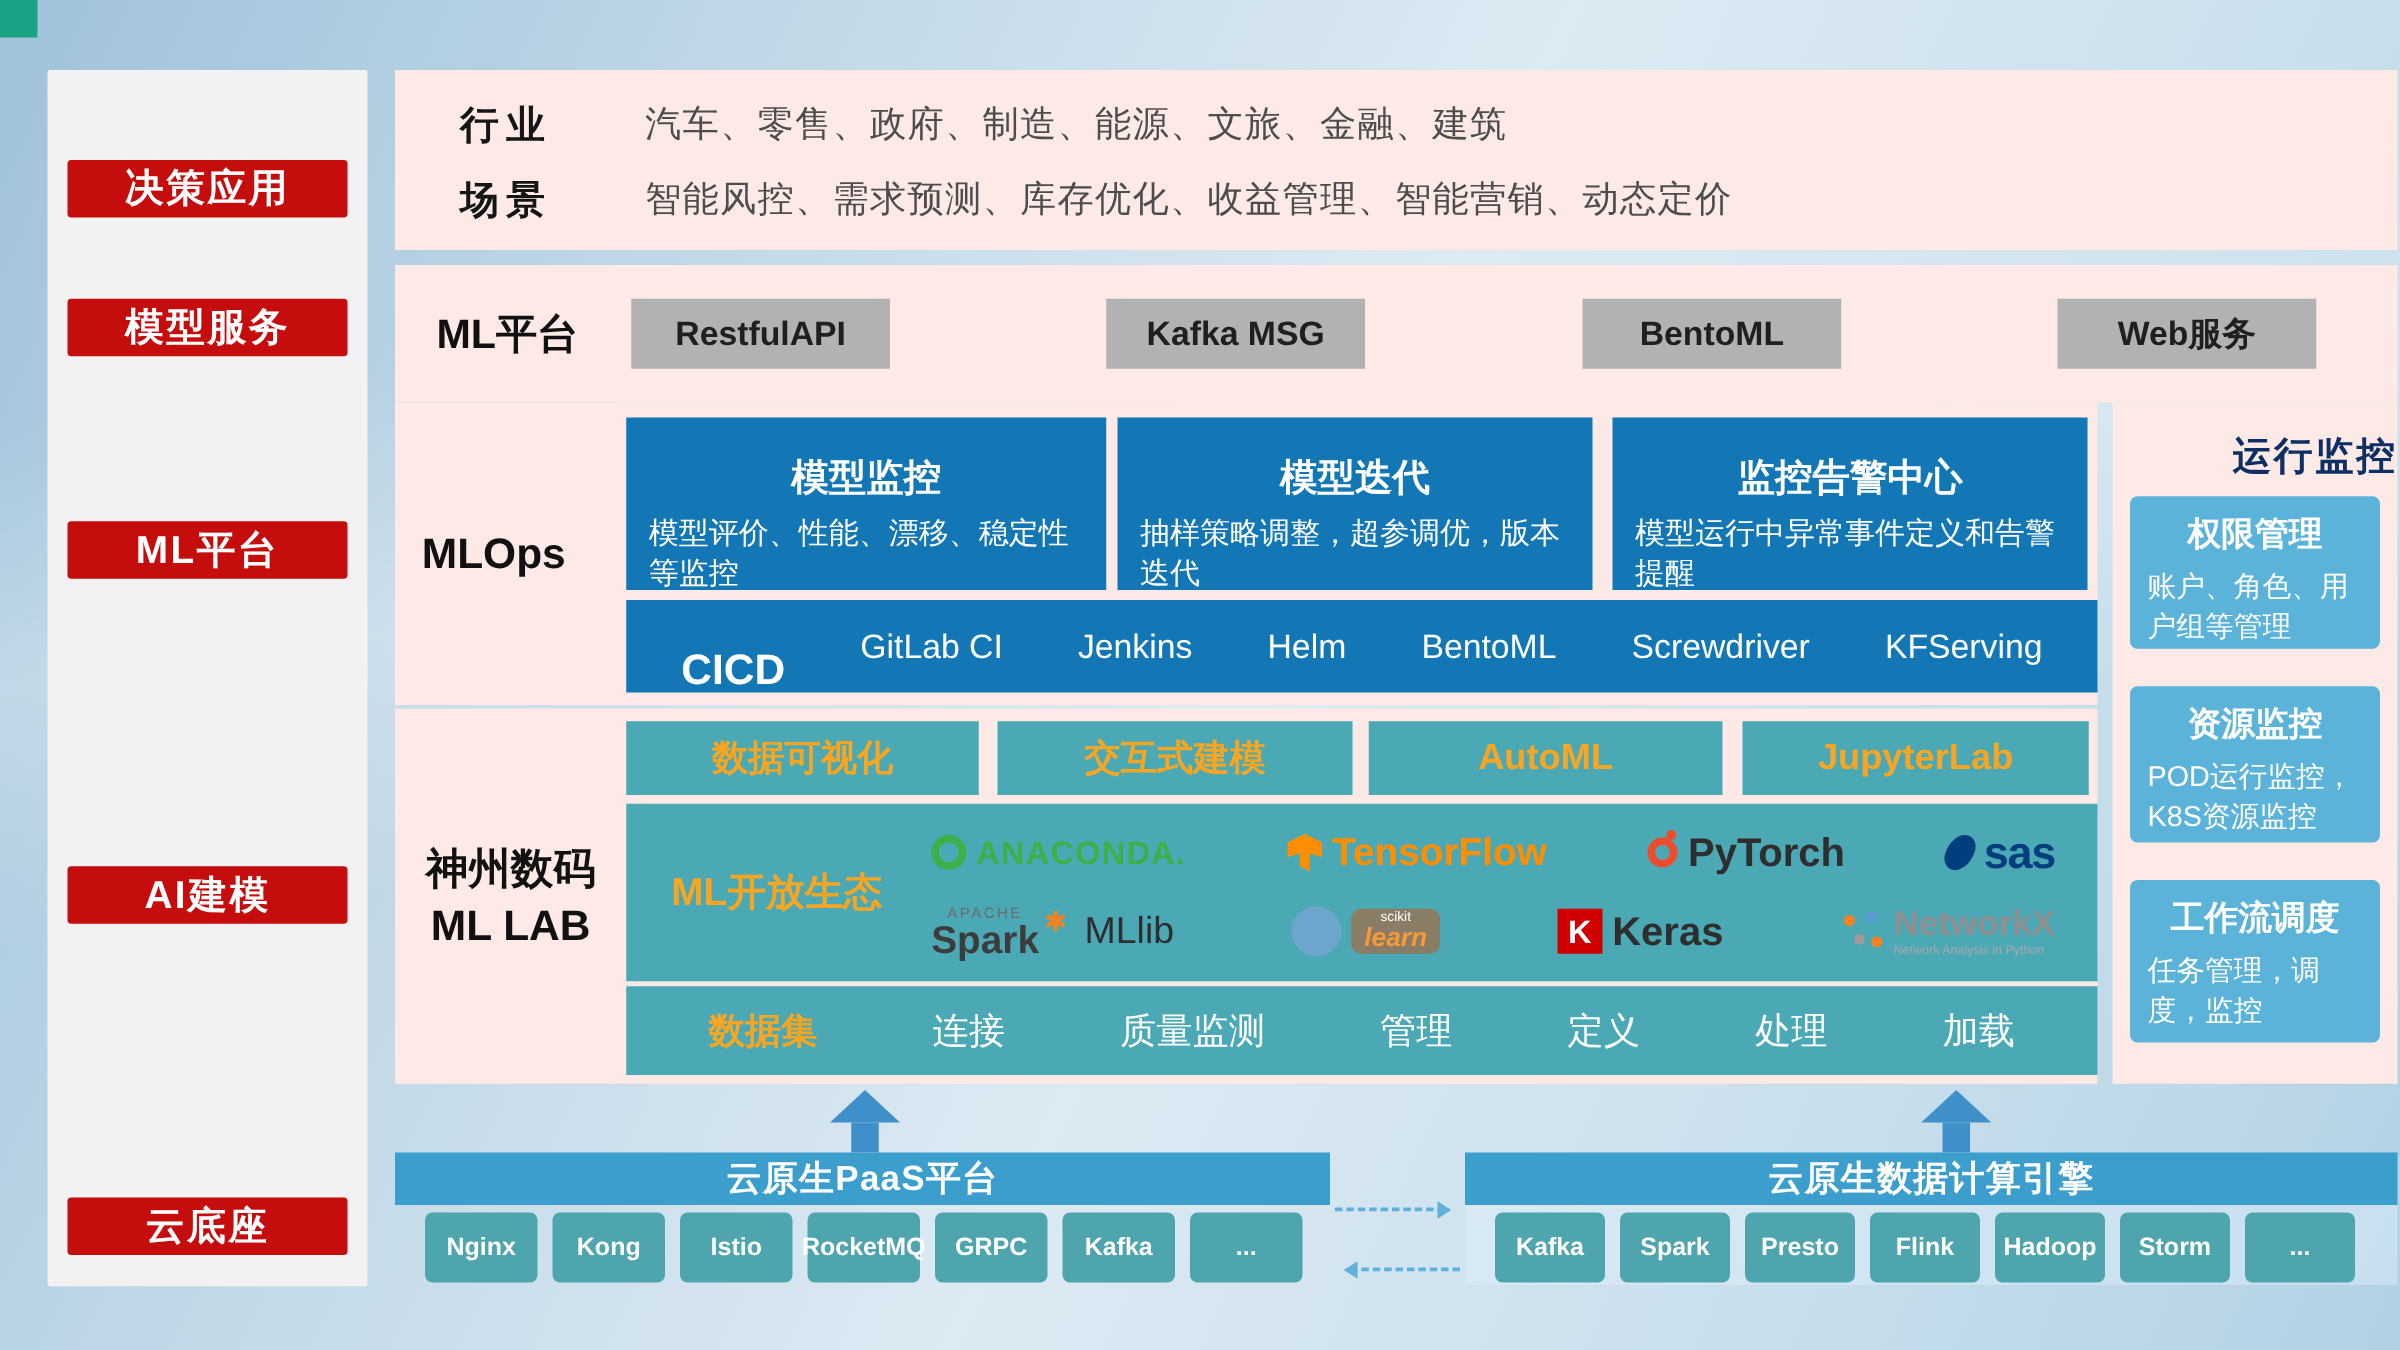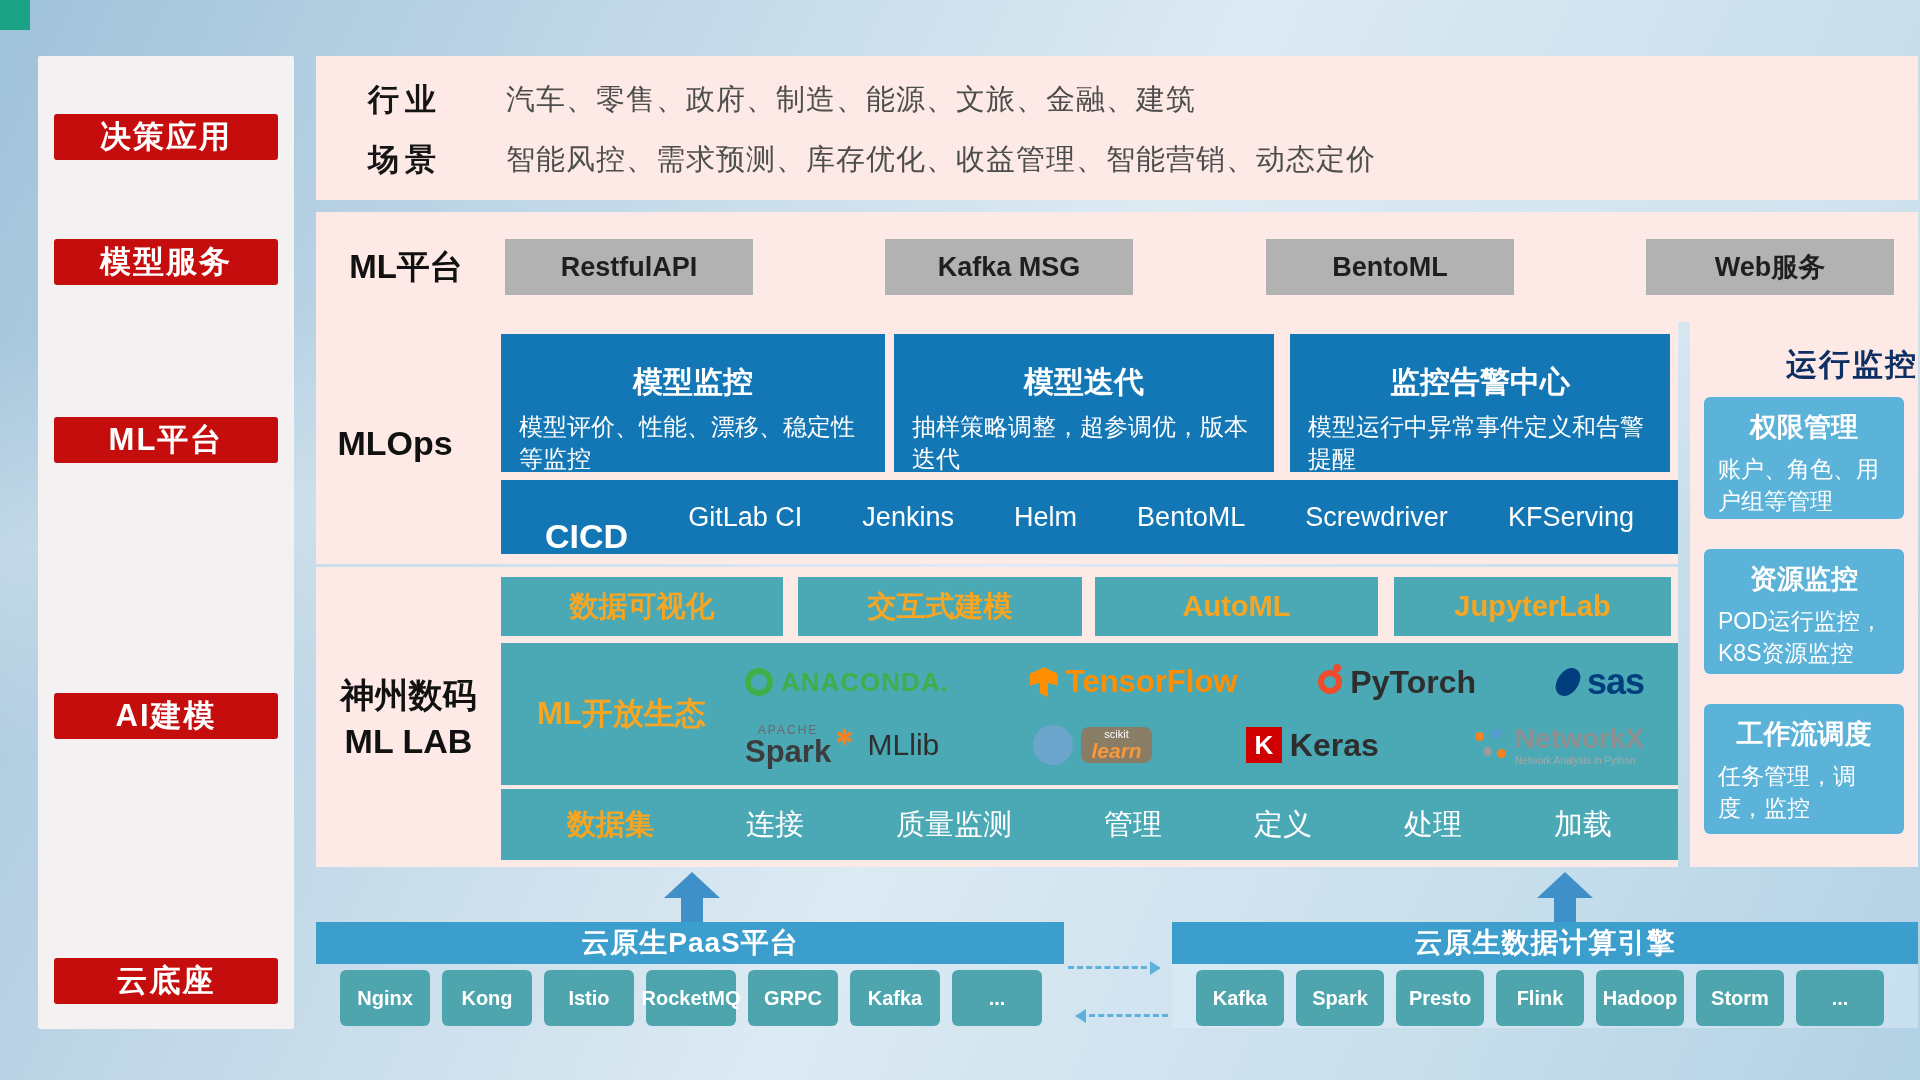--- a/index.html
+++ b/index.html
@@ -24,26 +24,26 @@
   #panel-industry { left:316px; top:56px;  width:1602px; height:144px; }
   #panel-aiservice{ left:316px; top:212px; width:1602px; height:110px; }
   #panel-mlops    { left:316px; top:322px; width:1362px; height:242px; }
   #panel-mllab    { left:316px; top:567px; width:1362px; height:300px; }
   #panel-monitor  { left:1690px; top:322px; width:228px; height:545px; }
 
   
   .ind-row { position:absolute; left:0; width:100%; height:46px; display:flex; align-items:center; }
   .ind-row.r1 { top:21px; } .ind-row.r2 { top:81px; }
   .ind-label { margin-left:52px; width:130px; font-size:31px; font-weight:700; color:#151515; letter-spacing:6px; }
-  .ind-text  { margin-left:8px; font-size:29px; color:#4d4d4d; letter-spacing:1px; }
+  .ind-text  { margin-left:18px; font-size:29px; color:#4d4d4d; letter-spacing:1px; }
 
   
   .ai-label { position:absolute; left:0; top:0; width:180px; height:110px; display:flex; align-items:center;
               justify-content:center; font-size:33px; font-weight:700; color:#111; }
-  .gray-btn { position:absolute; top:27px; width:248px; height:56px; background:#b2b2b2; color:#1f1f1f;
+  .gray-btn { position:absolute; top:27px; width:207px; height:56px; background:#b2b2b2; color:#1f1f1f;
               font-size:27px; font-weight:700; display:flex; align-items:center; justify-content:center; }
 
   
   .mlops-label { position:absolute; left:0; top:0; width:158px; height:242px; display:flex; align-items:center;
                  justify-content:center; font-size:34px; font-weight:700; color:#111; }
   .blue-card { position:absolute; top:12px; height:138px; background:#1377b5; color:#fff; }
   .blue-card .card-title { font-size:30px; font-weight:700; text-align:center; margin-top:28px; }
   .blue-card .card-desc  { font-size:24px; line-height:1.35; padding:8px 18px 0 18px; }
   .cicd-bar { position:absolute; left:185px; top:158px; width:1177px; height:74px; background:#1377b5;
               display:flex; align-items:center; justify-content:space-between; padding:0 44px; color:#fff; }
@@ -134,21 +134,21 @@
   #dash-left::after  { left:-12px; border-right:11px solid #5fb0dd; }
 </style>
 </head>
 <body>
 
 <div class="stage">
 
   <div class="corner-deco"></div>
 
   <div class="sidebar">
-    <div class="side-btn" style="top:58px">决策应用</div>
+    <div class="side-btn" style="top:72px">决策应用</div>
     <div class="side-btn" style="top:183px">模型服务</div>
     <div class="side-btn" style="top:361px">ML平台</div>
     <div class="side-btn" style="top:637px">AI建模</div>
     <div class="side-btn" style="top:902px">云底座</div>
   </div>
 
   <div class="panel" id="panel-industry">
     <div class="ind-row r1">
       <span class="ind-label">行业</span>
       <span class="ind-text">汽车、零售、政府、制造、能源、文旅、金融、建筑</span>

